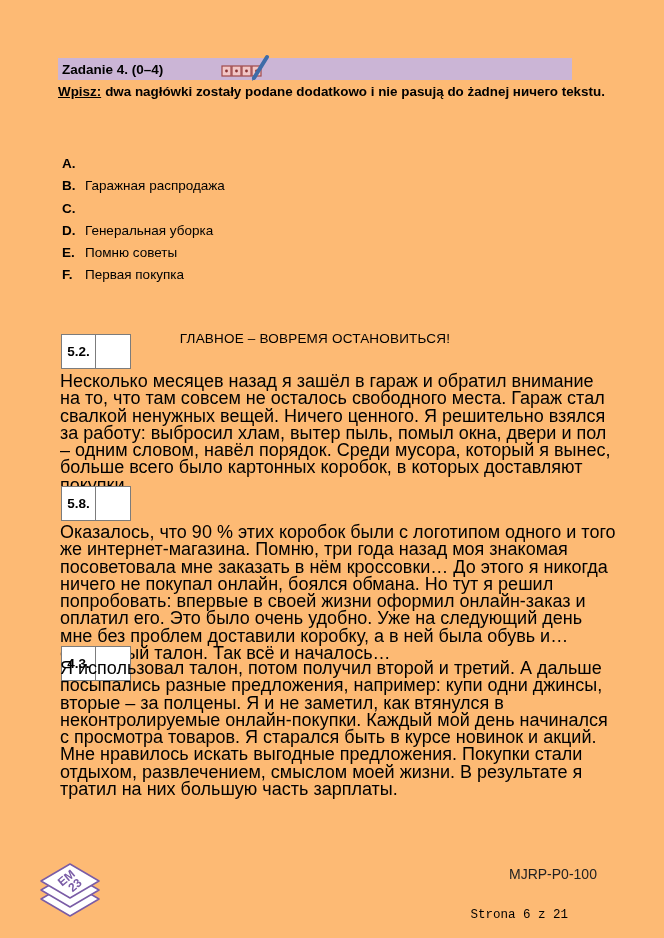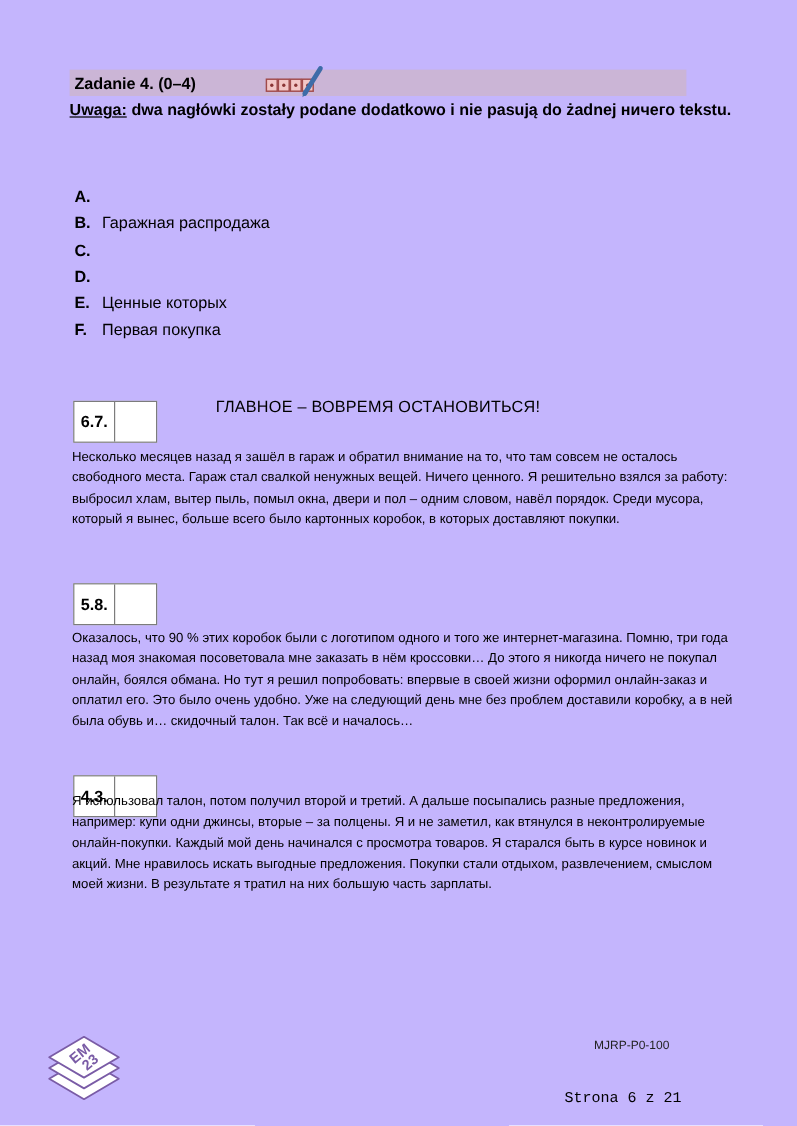--- a/index.html
+++ b/index.html
@@ -1,20 +1,20 @@
 <!DOCTYPE html>
 <html><head>
 <meta charset="utf-8">
 <style>
   html, body { margin: 0; padding: 0; background: #ffffff; }
   .page {
     position: relative;
     width: 664px;
     height: 938px;
-    background: #c4b5fd;
+    background: #fdba74;
     font-family: "Liberation Sans", sans-serif;
     color: #000000;
     overflow: hidden;
   }
 
   
   .task-header {
     position: absolute;
     left: 58px; top: 58px;
     width: 514px; height: 22px;
@@ -87,21 +87,21 @@
 
   .sec1-box { top: 334px; }
   .sec2-box { top: 486px; }
   .sec3-box { top: 646px; }
 
   
   .para {
     position: absolute;
     left: 60px;
     width: 556px;
-    font-size: 11px;
+    font-size: 18px;
     line-height: 17.3px;
     text-align: left;
   }
   .sec1-para { top: 373px; }
   .sec2-para { top: 524px; }
   .sec3-para { top: 660px; }
 
   
   .logo {
     position: absolute;
@@ -111,22 +111,22 @@
   .page-num {
     position: absolute;
     left: 58px; top: 908px;
     width: 510px;
     text-align: right;
     font-size: 12.5px;
     font-family: Liberation Mono, monospace;
   }
   .code {
     position: absolute;
-    left: 495px; top: 866px;
-    font-size: 10px;
+    left: 509px; top: 866px;
+    font-size: 14px;
     color: #222222;
   }
 </style>
 </head>
 <body>
 
 <div class="page">
 
   <div class="task-header">
     <span class="task-title">Zadanie 4. (0–4)</span>
@@ -141,52 +141,53 @@
         <circle cx="25.5" cy="18" r="1.4" fill="#8a3434"></circle>
         <circle cx="35.5" cy="18" r="1.4" fill="#8a3434"></circle>
         <path d="M33 25 L46 4" stroke="#3e6ca8" stroke-width="4" stroke-linecap="round"></path>
         <path d="M31 28 L35.5 24.5 L32 22.5 Z" fill="#3e6ca8"></path>
       </svg>
     </span>
   </div>
 
   <div class="instructions">
     <div>
-      <span class="uwaga">Uwaga:</span><span>dwa nagłówki zostały podane dodatkowo i nie pasują do żadnej ничего tekstu.</span>
+      <span class="uwaga">Wpisz:</span><span>dwa nagłówki zostały podane dodatkowo i nie pasują do żadnej ничего tekstu.</span>
     </div>
   </div>
 
   <div class="headings">
     <div class="h-item">
       <span class="h-letter">A.</span>
     </div>
     <div class="h-item">
       <span class="h-letter">B.</span>
       <span class="h-label">Гаражная распродажа</span>
     </div>
     <div class="h-item">
       <span class="h-letter">C.</span>
     </div>
     <div class="h-item">
       <span class="h-letter">D.</span>
+      <span class="h-label">Генеральная уборка</span>
     </div>
     <div class="h-item">
       <span class="h-letter">E.</span>
-      <span class="h-label">Ценные которых</span>
+      <span class="h-label">Помню советы</span>
     </div>
     <div class="h-item">
       <span class="h-letter">F.</span>
       <span class="h-label">Первая покупка</span>
     </div>
   </div>
 
   <div class="text-title">ГЛАВНОЕ – ВОВРЕМЯ ОСТАНОВИТЬСЯ!</div>
 
   <div class="answer-table sec1-box">
-    <div class="num-cell">6.7.</div>
+    <div class="num-cell">5.2.</div>
     <div class="ans-cell"></div>
   </div>
   <div class="para sec1-para">Несколько месяцев назад я зашёл в гараж и обратил внимание на то, что там совсем не осталось свободного места. Гараж стал свалкой ненужных вещей. Ничего ценного. Я решительно взялся за работу: выбросил хлам, вытер пыль, помыл окна, двери и пол – одним словом, навёл порядок. Среди мусора, который я вынес, больше всего было картонных коробок, в которых доставляют покупки.</div>
 
   <div class="answer-table sec2-box">
     <div class="num-cell">5.8.</div>
     <div class="ans-cell"></div>
   </div>
   <div class="para sec2-para">Оказалось, что 90 % этих коробок были с логотипом одного и того же интернет-магазина. Помню, три года назад моя знакомая посоветовала мне заказать в нём кроссовки… До этого я никогда ничего не покупал онлайн, боялся обмана. Но тут я решил попробовать: впервые в своей жизни оформил онлайн-заказ и оплатил его. Это было очень удобно. Уже на следующий день мне без проблем доставили коробку, а в ней была обувь и… скидочный талон. Так всё и началось…</div>
 

